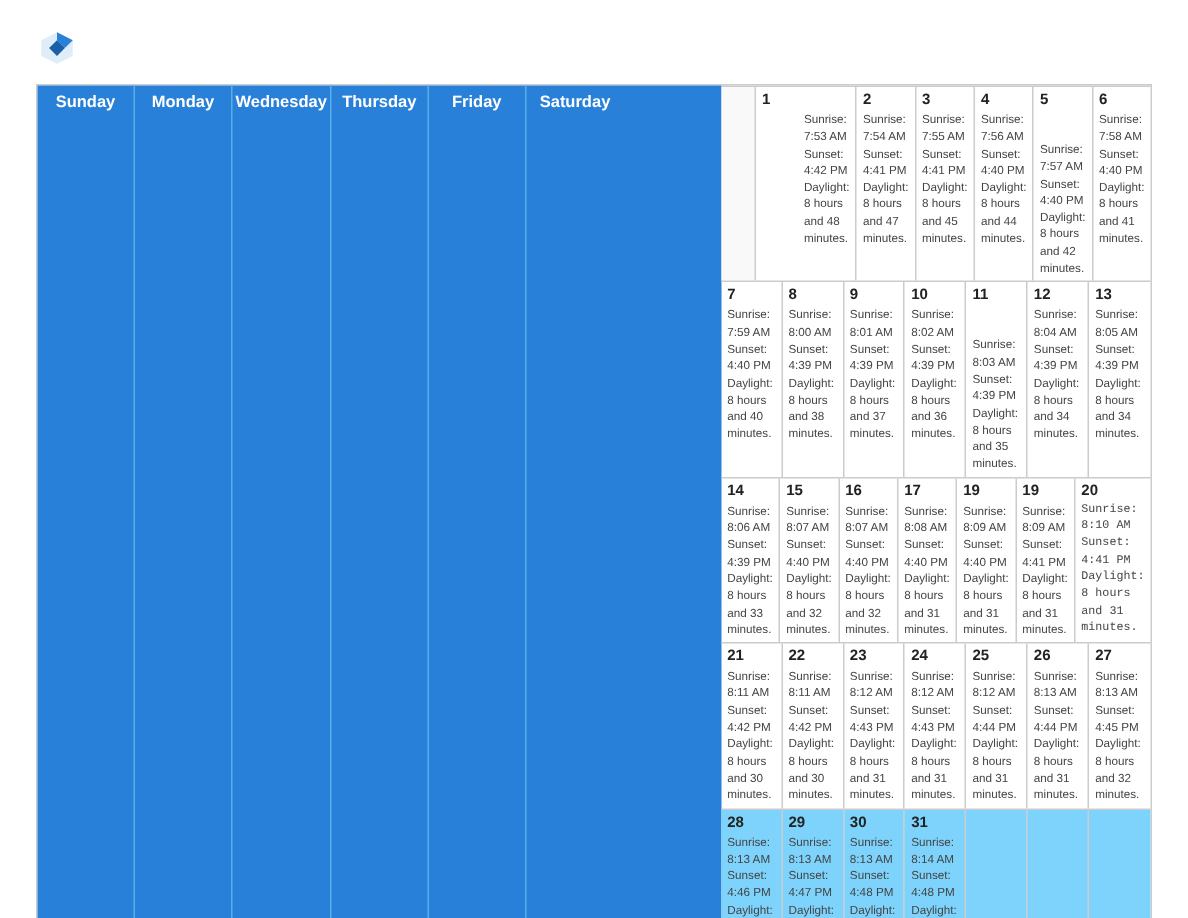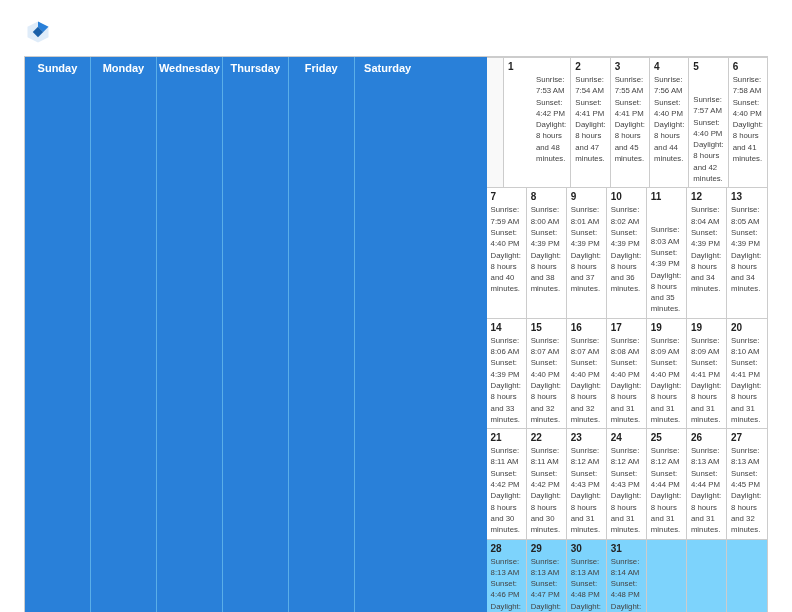--- a/index.html
+++ b/index.html
@@ -284,21 +284,21 @@
           </div>
           <div class="cal-cell">
             <div class="cell-day">19</div>
             <div class="cell-info" style="white-space: pre-line;">Sunrise: 8:09 AM
 Sunset: 4:41 PM
 Daylight: 8 hours
 and 31 minutes.</div>
           </div>
           <div class="cal-cell">
             <div class="cell-day">20</div>
-            <div class="cell-info" style="white-space: pre-line;">Sunrise: 8:10 AM
+            <div class="cell-info" style="white-space: pre-line; font-family: Liberation Mono, monospace;">Sunrise: 8:10 AM
 Sunset: 4:41 PM
 Daylight: 8 hours
 and 31 minutes.</div>
           </div>
         </div>
         <div class="cal-row">
           <div class="cal-cell">
             <div class="cell-day">21</div>
             <div class="cell-info" style="white-space: pre-line;">Sunrise: 8:11 AM
 Sunset: 4:42 PM

